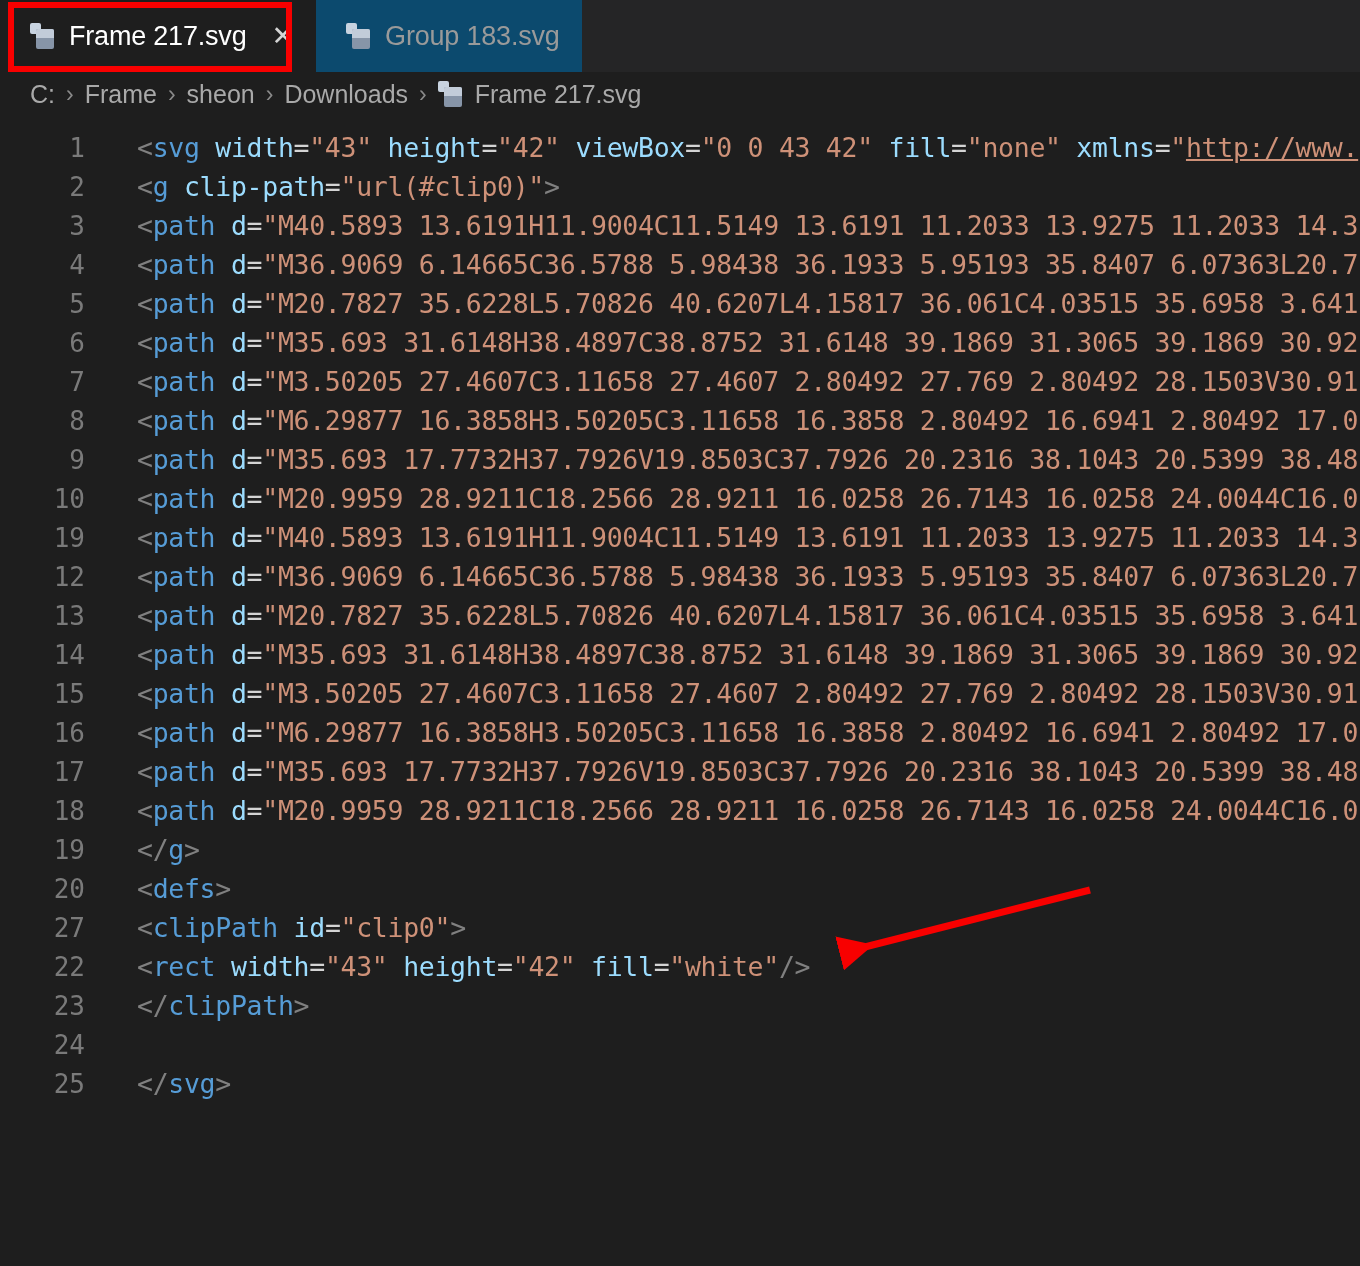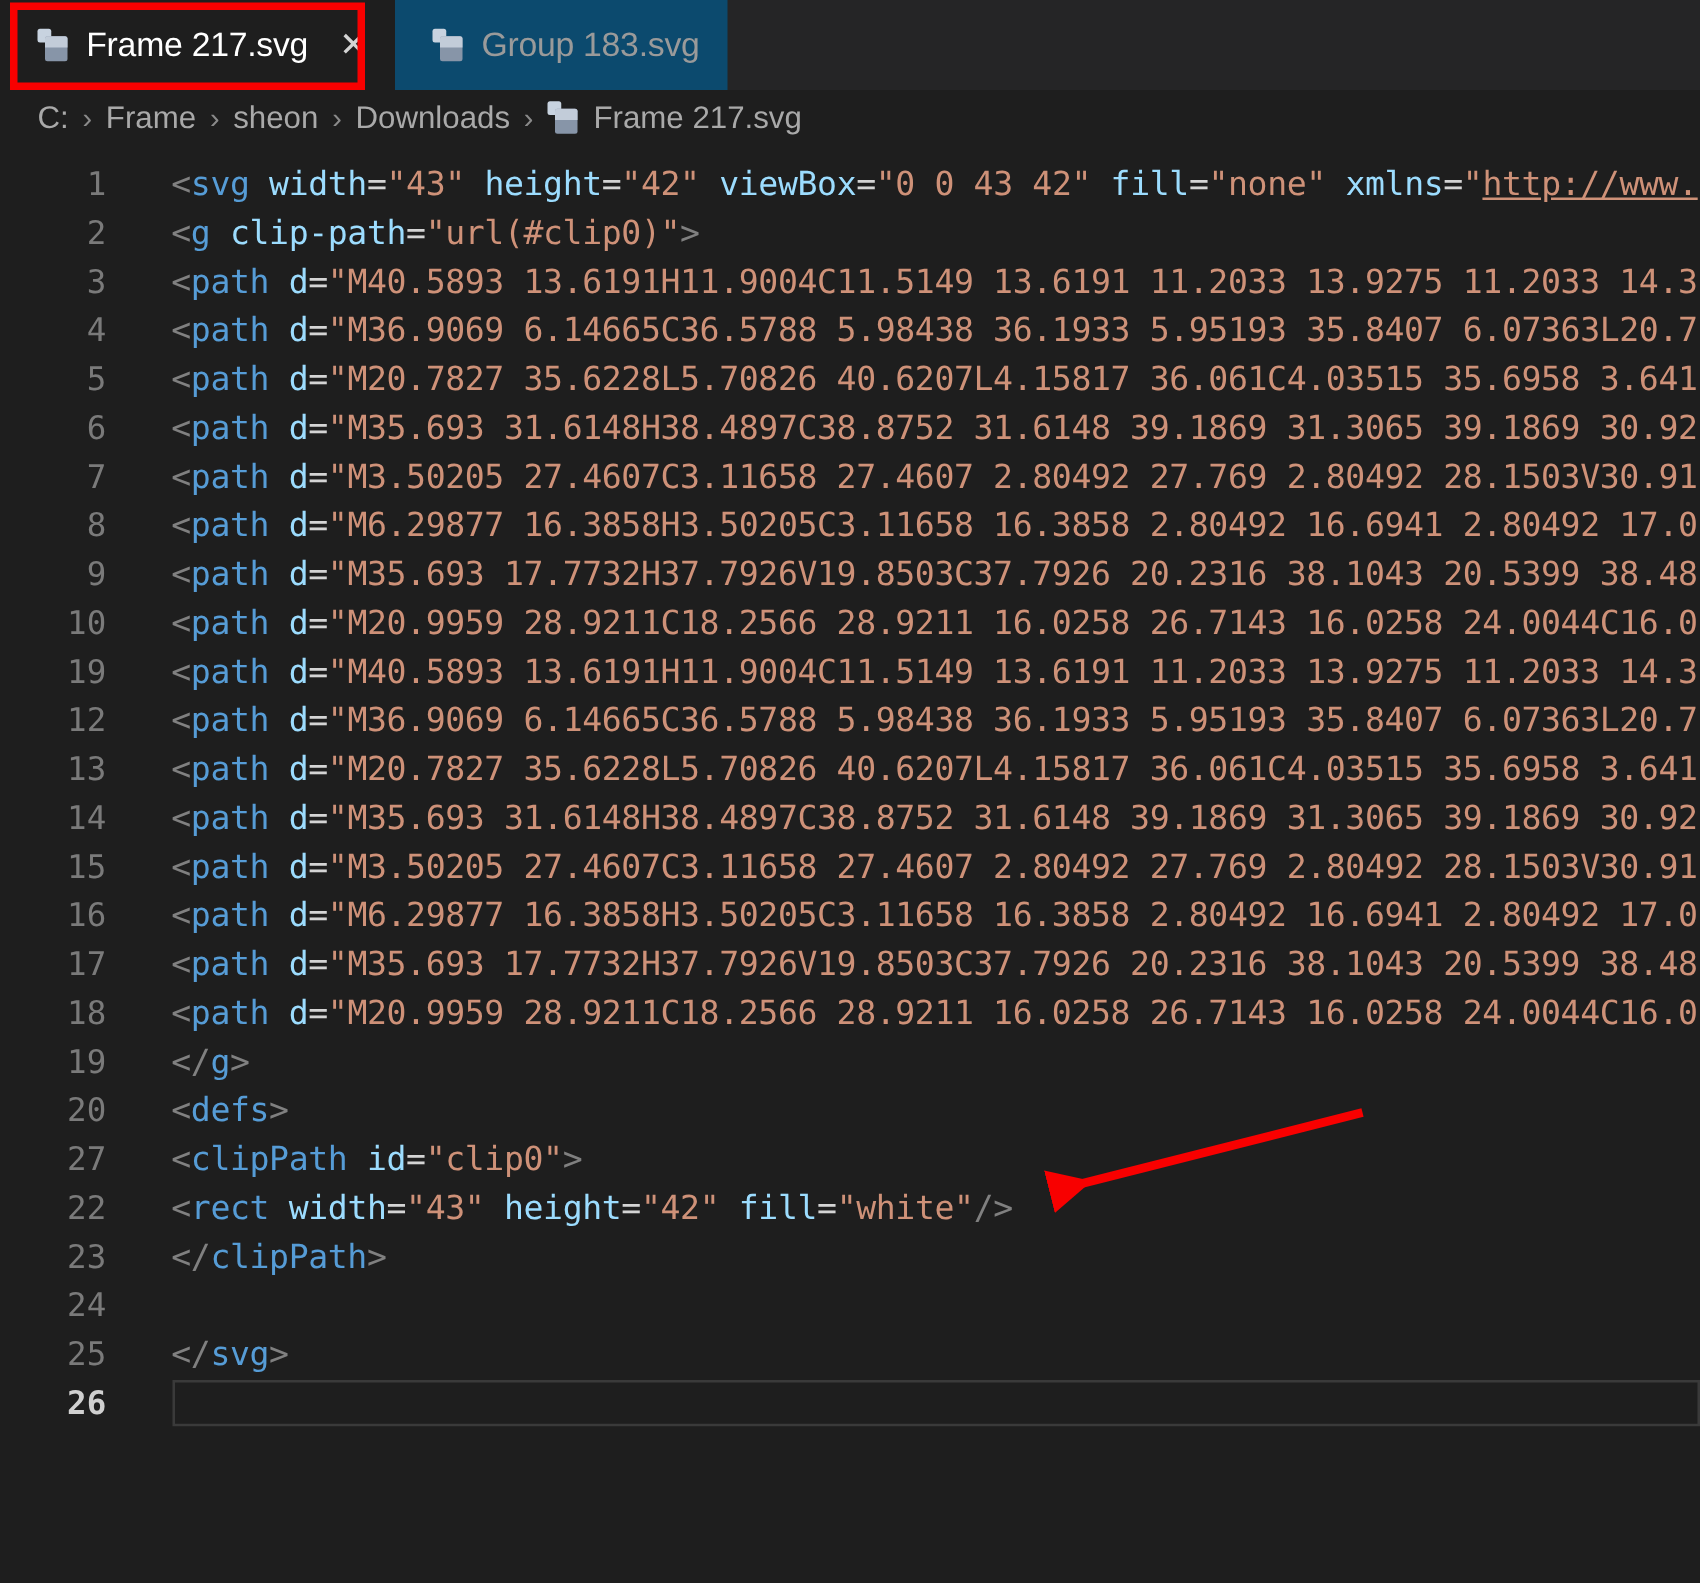--- a/index.html
+++ b/index.html
@@ -317,25 +317,20 @@
       <div class="lnum">23</div>
       <div class="ctext"><span class="pnct">&lt;/</span><span class="tag">clipPath</span><span class="pnct">&gt;</span></div>
     </div>
     <div class="code-line">
       <div class="lnum">24</div>
     </div>
     <div class="code-line">
       <div class="lnum">25</div>
       <div class="ctext"><span class="pnct">&lt;/</span><span class="tag">svg</span><span class="pnct">&gt;</span></div>
     </div>
-    <div class="code-line current">
-      <div class="lnum">26</div>
-      <div class="ctext"></div>
-      <div class="current-box"></div>
-    </div>
   </div>
 
 <div id="annotation-layer">
     <div class="anno-box" style="left: 8px; top: 2px; width: 284px; height: 70px; border-color: rgb(248, 0, 0);"></div>
     <svg class="anno-arrow" width="305" height="122" style="left: 815px; top: 860px;">
       <defs>
         <marker id="ah1" markerWidth="5" markerHeight="5" refX="4.2" refY="2.5" orient="auto" markerUnits="strokeWidth">
           <path d="M5,0 L5,5 L0,2.5 z" fill="#f80000"></path>
         </marker>
       </defs>

